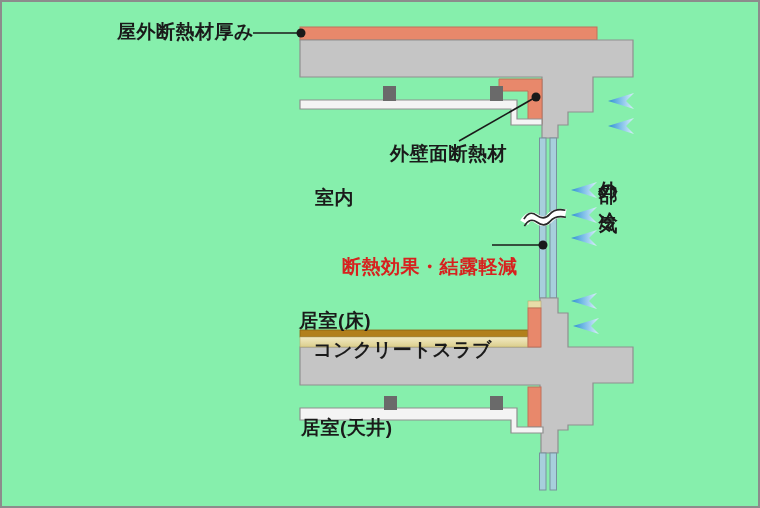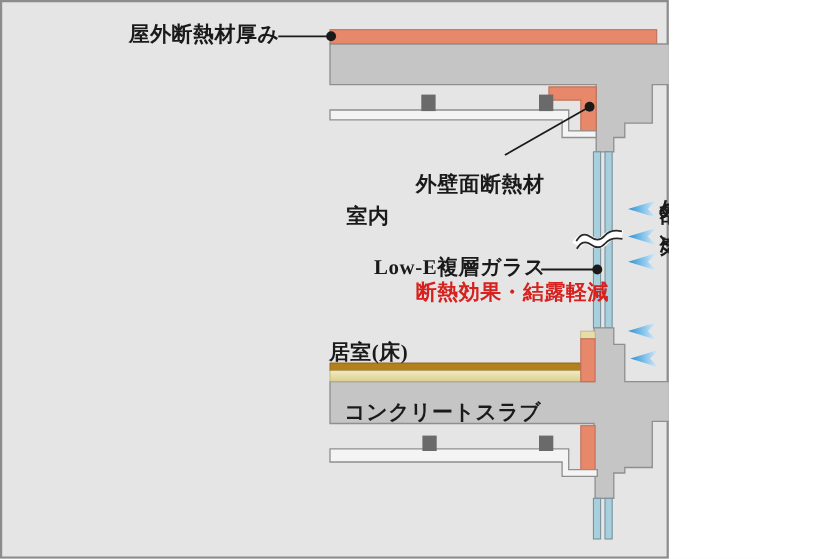--- a/index.html
+++ b/index.html
@@ -1,34 +1,34 @@
 <!DOCTYPE html>
 <html><head>
 <meta charset="utf-8">
 <style>
   html,body{margin:0;padding:0;background:#fff;}
   .canvas{
     position:relative;
-    width:608px;height:508px;
-    background:#e5e5e5;
+    width:760px;height:508px;
+    background:#86efac;
     box-shadow: inset 0 0 0 2px #8C8C8C;
     overflow:hidden;
-    font-family:Liberation Serif, serif;
+    font-family:Liberation Sans, sans-serif;
   }
   .diagram-svg{position:absolute;left:0;top:0;}
   .lbl{
     position:absolute;
     font-size:19px;
     font-weight:bold;
     color:#1A1A1A;
     line-height:1.05;
     letter-spacing:0.5px;
     white-space:nowrap;
   }
-  .lbl-red{color:#D7211E;margin-left:36px;}
+  .lbl-red{color:#D7211E;}
   .lbl-vertical{
     writing-mode:vertical-rl;
     text-orientation:upright;
     letter-spacing:3px;
   }
 </style>
 </head>
 <body>
 
 <div class="canvas">
@@ -120,28 +120,28 @@
       <circle cx="536" cy="97" r="4.5" fill="#1A1A1A"></circle>
     </g>
     <g>
       <line x1="492" y1="245" x2="542" y2="245" stroke="#1A1A1A" stroke-width="1.6"></line>
       <circle cx="543" cy="245" r="4.5" fill="#1A1A1A"></circle>
     </g>
   </svg>
 
   <div class="lbl" style="left:117px;top:22px;">屋外断熱材厚み</div>
 
-  <div class="lbl" style="left:378px;top:144px;margin-top:15px;">外壁面断熱材</div>
+  <div class="lbl" style="left:390px;top:144px;">外壁面断熱材</div>
 
   <div class="lbl" style="left:315px;top:188px;">室内</div>
 
-  <div class="lbl" style="left:340px;top:234px;">Low-E複層ガラス</div>
 
   <div class="lbl lbl-red" style="left:342px;top:257px;">断熱効果・結露軽減</div>
 
   <div class="lbl" style="left:299px;top:311px;">居室(床)</div>
 
-  <div class="lbl" style="left:313px;top:366px;">コンクリートスラブ</div>
+  <div class="lbl" style="left:313px;top:340px;">コンクリートスラブ</div>
 
+  <div class="lbl" style="left:301px;top:418px;">居室(天井)</div>
 
   <div class="lbl lbl-vertical" style="left:598px;top:166px;height:120px;">外部の冷気</div>
 
 </div>
 
 </body></html>

